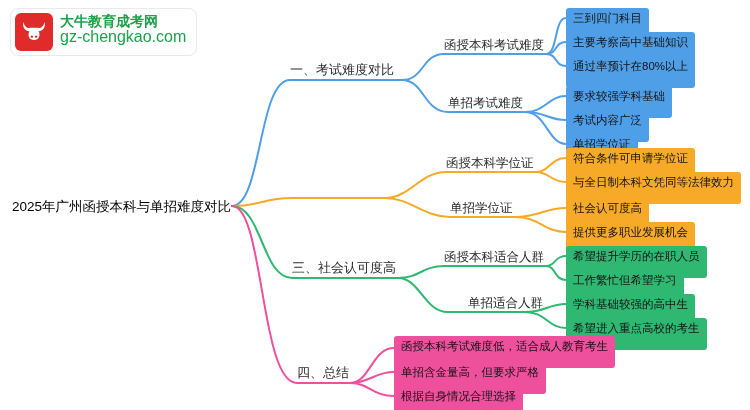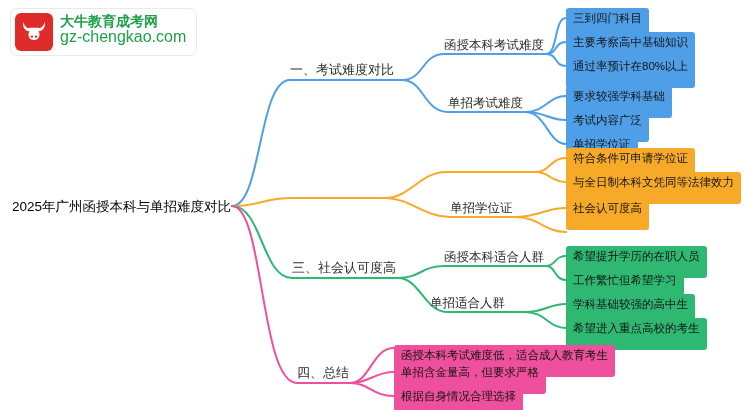--- a/index.html
+++ b/index.html
@@ -94,31 +94,33 @@
   <div class="node branch-label" style="left:290px;top:61px">一、考试难度对比</div>
   <div class="node sub-label" style="left:444px;top:36px">函授本科考试难度</div>
   <div class="leaf f0" style="left:566px;top:8px">三到四门科目</div>
   <div class="leaf f0" style="left:566px;top:32px">主要考察高中基础知识</div>
   <div class="leaf f0" style="left:566px;top:56px">通过率预计在80%以上</div>
   <div class="node sub-label" style="left:448px;top:94px">单招考试难度</div>
   <div class="leaf f0" style="left:566px;top:86px">要求较强学科基础</div>
   <div class="leaf f0" style="left:566px;top:110px">考试内容广泛</div>
   <div class="leaf f0" style="left:566px;top:134px">单招学位证</div>
 
+  <div class="node sub-label" style="left:446px;top:154px">函授本科学位证</div>
   <div class="leaf f1" style="left:566px;top:148px">符合条件可申请学位证</div>
   <div class="leaf f1" style="left:566px;top:172px">与全日制本科文凭同等法律效力</div>
   <div class="node sub-label" style="left:450px;top:199px">单招学位证</div>
   <div class="leaf f1" style="left:566px;top:198px">社会认可度高</div>
+  <div class="leaf f1" style="left:566px;top:222px">提供更多职业发展机会</div>
 
   <div class="node branch-label" style="left:292px;top:259px">三、社会认可度高</div>
   <div class="node sub-label" style="left:444px;top:248px">函授本科适合人群</div>
   <div class="leaf f2" style="left:566px;top:246px">希望提升学历的在职人员</div>
   <div class="leaf f2" style="left:566px;top:270px">工作繁忙但希望学习</div>
-  <div class="node sub-label" style="left:430px;top:294px">单招适合人群</div>
+  <div class="node sub-label" style="left:468px;top:294px">单招适合人群</div>
   <div class="leaf f2" style="left:566px;top:294px">学科基础较强的高中生</div>
   <div class="leaf f2" style="left:566px;top:318px">希望进入重点高校的考生</div>
 
   <div class="node branch-label" style="left:297px;top:364px">四、总结</div>
-  <div class="leaf f3" style="left:394px;top:345px">函授本科考试难度低，适合成人教育考生</div>
+  <div class="leaf f3" style="left:394px;top:336px">函授本科考试难度低，适合成人教育考生</div>
   <div class="leaf f3" style="left:394px;top:362px">单招含金量高，但要求严格</div>
   <div class="leaf f3" style="left:394px;top:386px">根据自身情况合理选择</div>
 
 </div>
 
 </body></html>

